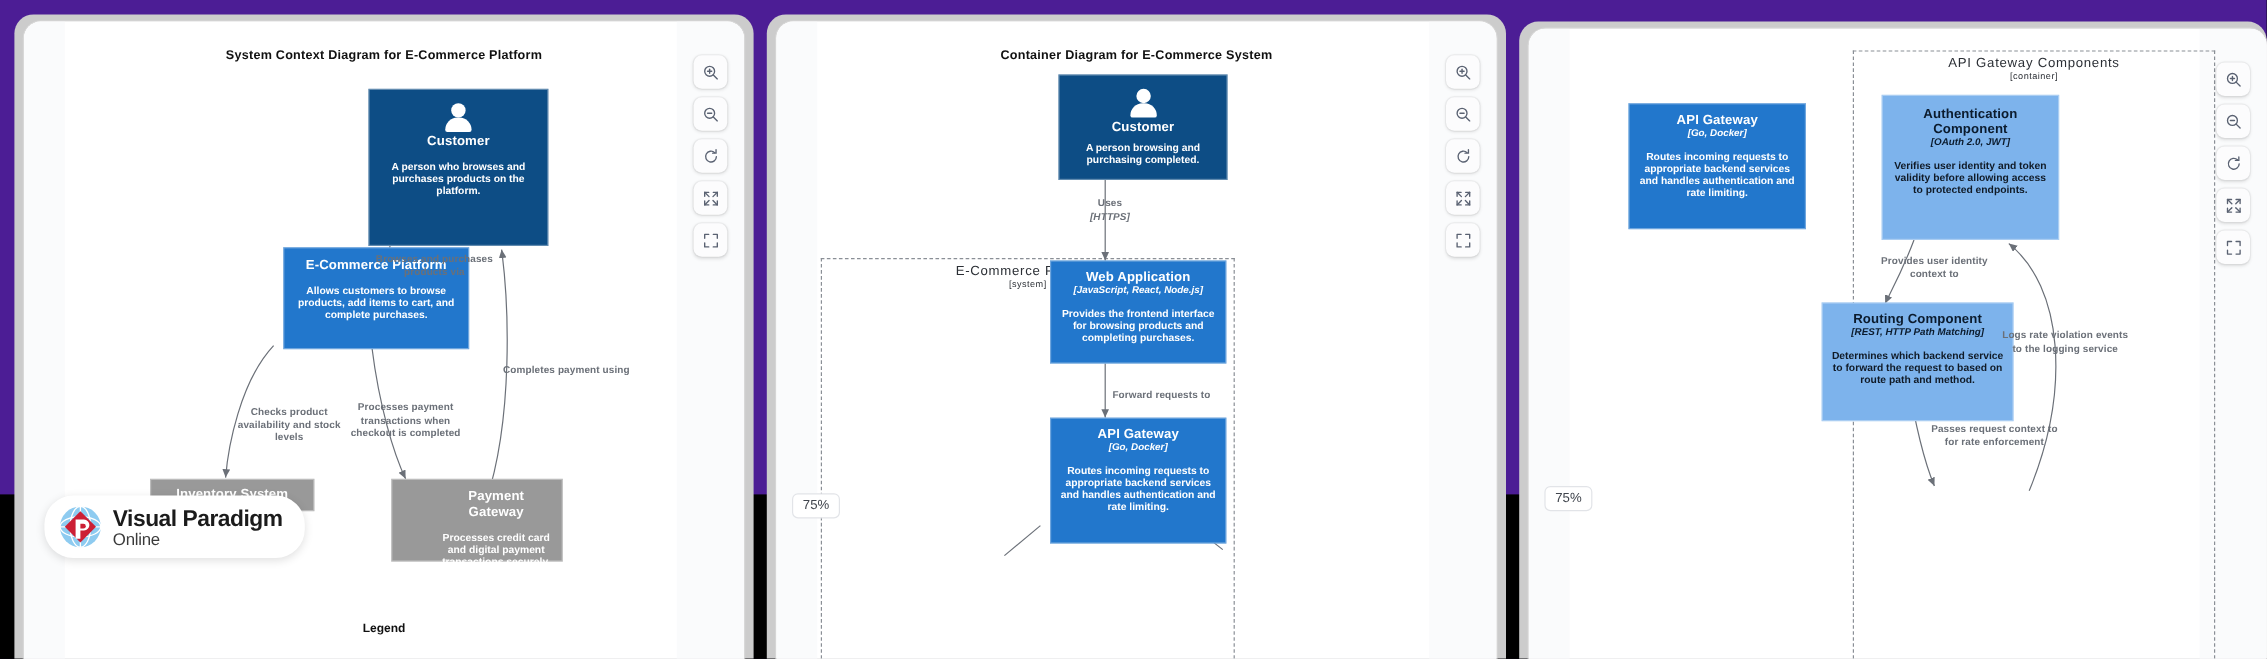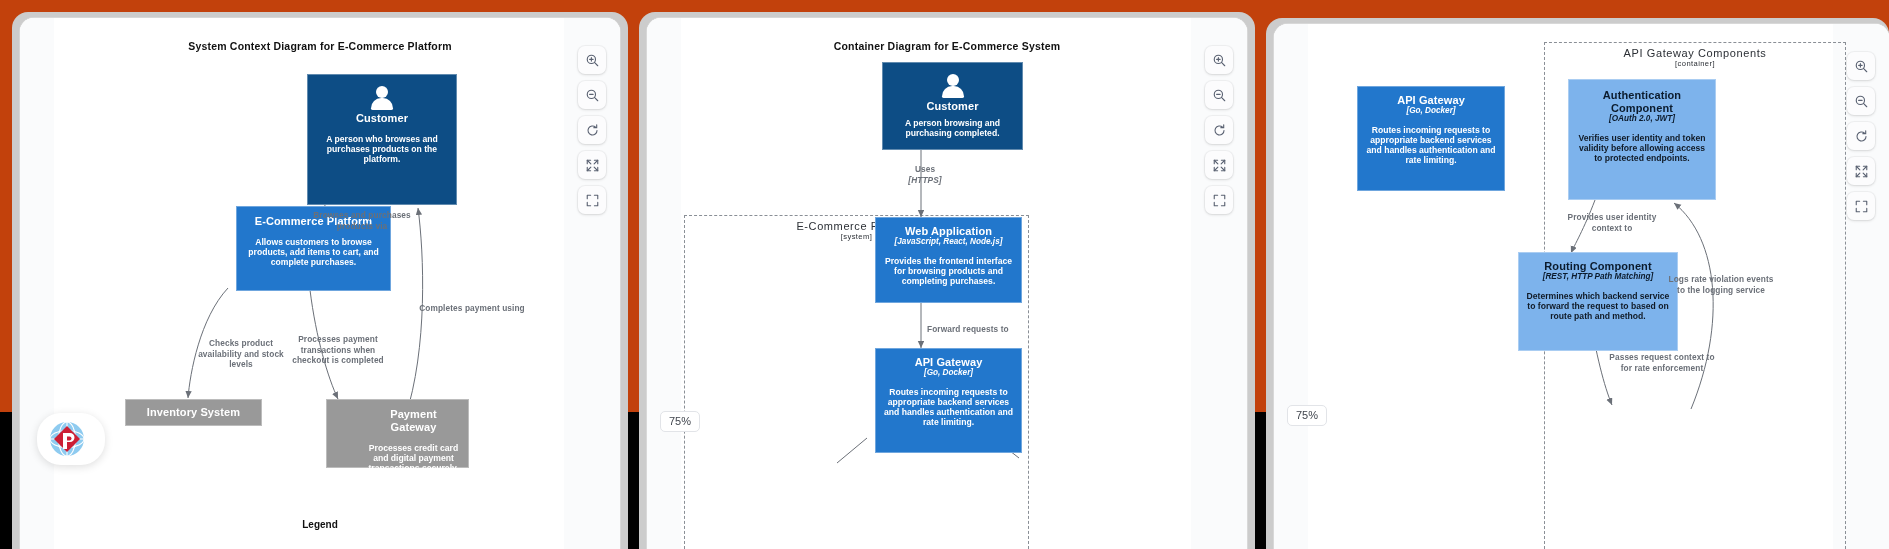--- a/index.html
+++ b/index.html
@@ -5,21 +5,21 @@
   * { box-sizing: border-box; margin: 0; padding: 0; }
   html, body {
     width: 1889px; height: 549px;
     background: #000000;
     font-family: "Liberation Sans", sans-serif;
     overflow: hidden;
   }
   .stage {
     position: relative;
     width: 1889px; height: 412px;
-    background: #c2410c;
+    background: #4c1d95;
   }
 
   
   .panel {
     position: absolute;
     background: #ffffff;
     border-radius: 14px 14px 0 0;
     overflow: hidden;
     box-shadow: 0 0 0 1px #d8d8d8;
   }
@@ -238,20 +238,24 @@
           <g stroke="#ffffff" stroke-width="1.1" fill="none">
             <ellipse cx="20" cy="20" rx="8.5" ry="17"></ellipse>
             <ellipse cx="20" cy="20" rx="17" ry="8.5"></ellipse>
             <line x1="3" y1="20" x2="37" y2="20"></line>
             <line x1="20" y1="3" x2="20" y2="37"></line>
           </g>
           <path d="M20 7 L33 20 L20 33 L7 20 Z" fill="#cc1f35"></path>
           <path d="M16 14 h7 a4.5 4.5 0 0 1 0 9 h-3 v7 h-4 z" fill="#ffffff"></path>
           <path d="M20 17.5 h2.5 a2 2 0 0 1 0 4 H20 z" fill="#cc1f35"></path>
         </svg>
+        <div class="vp-text">
+          <div class="vp-l1">Visual Paradigm</div>
+          <div class="vp-l2">Online</div>
+        </div>
       </div>
 
       <div class="toolbar" style="right:14px; top:28px;">
         <div class="tool-btn">
           <svg width="15" height="15" viewBox="0 0 20 20" fill="none" stroke="#5a6272" stroke-width="1.5" stroke-linecap="round">
             <circle cx="8.5" cy="8.5" r="5.5"></circle>
               <line x1="12.6" y1="12.6" x2="17" y2="17"></line>
             <line x1="6.2" y1="8.5" x2="10.8" y2="8.5"></line>
               <line x1="8.5" y1="6.2" x2="8.5" y2="10.8"></line>
           </svg>

